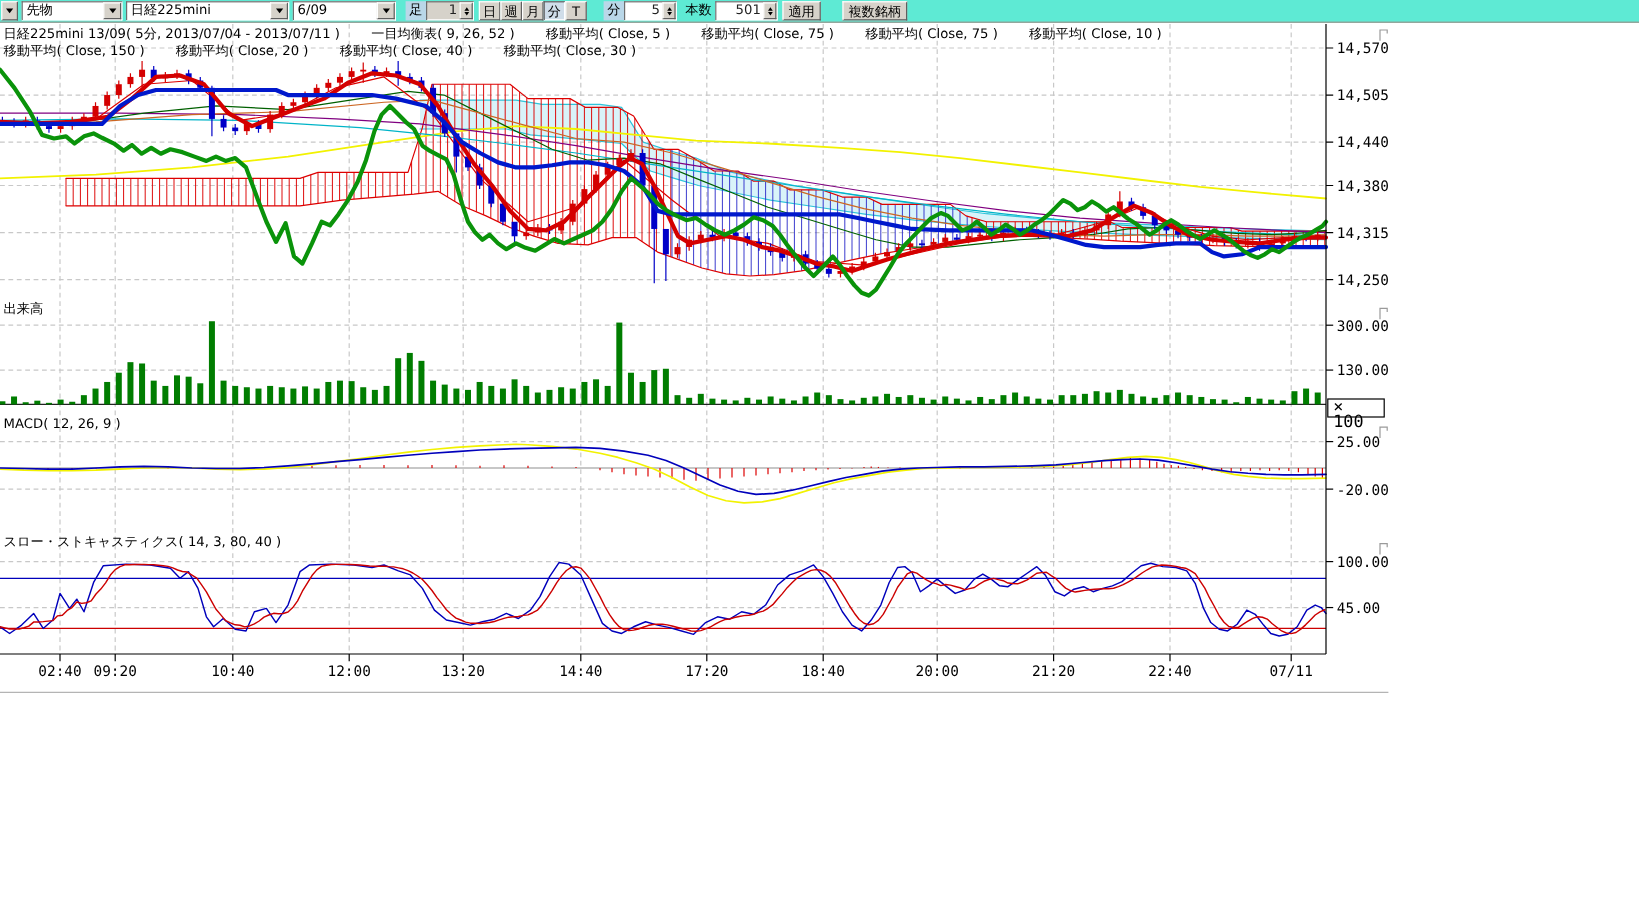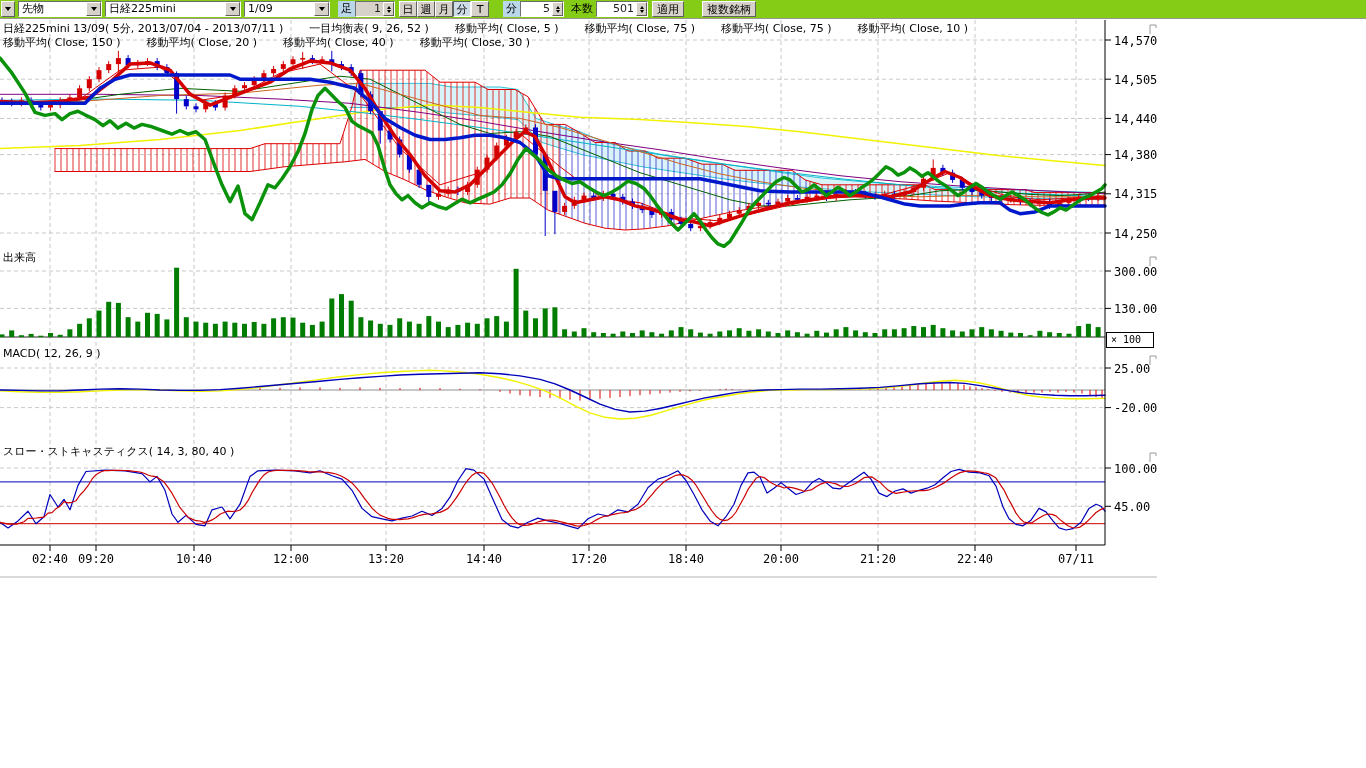--- a/index.html
+++ b/index.html
@@ -1,18 +1,18 @@
 <!DOCTYPE html>
 <html><head>
 <meta charset="utf-8">
 <style>
   html,body{margin:0;padding:0;background:#fff;}
   body{width:1366px;height:768px;overflow:hidden;font-family:"DejaVu Sans",sans-serif;position:relative;}
   
-  .toolbar{position:absolute;left:0;top:0;width:1366px;height:19px;background:#84cc16;border-bottom:1px solid #9a968e;display:flex;align-items:center;box-sizing:border-box;padding-left:1px;}
+  .toolbar{position:absolute;left:0;top:0;width:1366px;height:19px;background:#5eead4;border-bottom:1px solid #9a968e;display:flex;align-items:center;box-sizing:border-box;padding-left:1px;}
   .btn3d{background:#d6d2ca;border:1px solid;border-color:#ffffff #5f5f5f #5f5f5f #ffffff;box-sizing:border-box;display:flex;align-items:center;justify-content:center;}
   .tb-btn{height:16px;font-size:11px;line-height:13px;padding:0 4px;color:#000;}
   .tb-btn.sq{width:18px;padding:0;}
   .tb-btn.pressed{border-color:#5f5f5f #ffffff #ffffff #5f5f5f;background:#cfdde9;}
   .mini-drop{width:14px;height:16px;}
   .combo{display:flex;height:16px;background:#fff;border:1px solid;border-color:#6e6e6e #ffffff #ffffff #6e6e6e;box-sizing:border-box;margin-left:3px;}
   .combo .val{font-size:11px;line-height:14px;padding:0 3px;white-space:nowrap;color:#000;}
   .combo .arrow{width:15px;height:14px;}
   .spin{display:flex;height:16px;background:#fff;border:1px solid;border-color:#6e6e6e #ffffff #ffffff #6e6e6e;box-sizing:border-box;}
   .spin.disabled{background:#d6d2ca;}
@@ -22,21 +22,21 @@
   .tri-up{width:0;height:0;border-left:3px solid transparent;border-right:3px solid transparent;border-bottom:3px solid #000;}
   .sp .tri-up{border-bottom-width:3px;border-left-width:2px;border-right-width:2px;}
   .sp .tri-dn{border-top-width:3px;border-left-width:2px;border-right-width:2px;}
   .lbl{font-size:11px;line-height:16px;padding:0 3px;color:#000;white-space:nowrap;}
   .lbl.hl{background:#b9d7e8;}
   .gap4{width:4px;}.gap8{width:8px;}.gap14{width:14px;}.gap18{width:18px;}
   
   #chart-wrap{position:absolute;left:0;top:18px;width:1366px;height:562px;}
   .ovl{position:absolute;font-size:11px;color:#000;white-space:nowrap;z-index:3;}
   .ind{margin-right:26px;}
-  .mult-box{position:absolute;left:1106px;top:332px;width:42px;height:14px;border:1px solid #000;background:#fff;font-family:"DejaVu Sans Mono",monospace;font-size:10px;line-height:13px;padding-left:4px;z-index:3;box-sizing:content-box;}
+  .mult-box{position:absolute;left:1106px;top:332px;width:42px;height:14px;border:1px solid #000;background:#fff;font-family:"DejaVu Sans Mono",monospace;font-size:14px;line-height:13px;padding-left:4px;z-index:3;box-sizing:content-box;}
 </style>
 </head>
 <body>
 
 <div class="toolbar">
   <div class="btn3d tb-btn mini-drop">
       <span class="tri-dn"></span>
     </div>
   <div class="combo" style="width:84px">
     <span class="val" style="flex:1">先物</span>
@@ -44,21 +44,21 @@
         <span class="tri-dn"></span>
       </span>
   </div>
   <div class="combo" style="width:136px">
     <span class="val" style="flex:1">日経225mini</span>
     <span class="btn3d arrow">
         <span class="tri-dn"></span>
       </span>
   </div>
   <div class="combo" style="width:86px">
-    <span class="val" style="flex:1">1/09</span>
+    <span class="val" style="flex:1">6/09</span>
     <span class="btn3d arrow">
         <span class="tri-dn"></span>
       </span>
   </div>
   <span class="gap8"></span>
   <span class="lbl hl">足</span>
   <div class="spin disabled" style="width:40px">
     <span class="v">1</span>
     <span class="btn3d sp">
         <span class="tri-up"></span>

